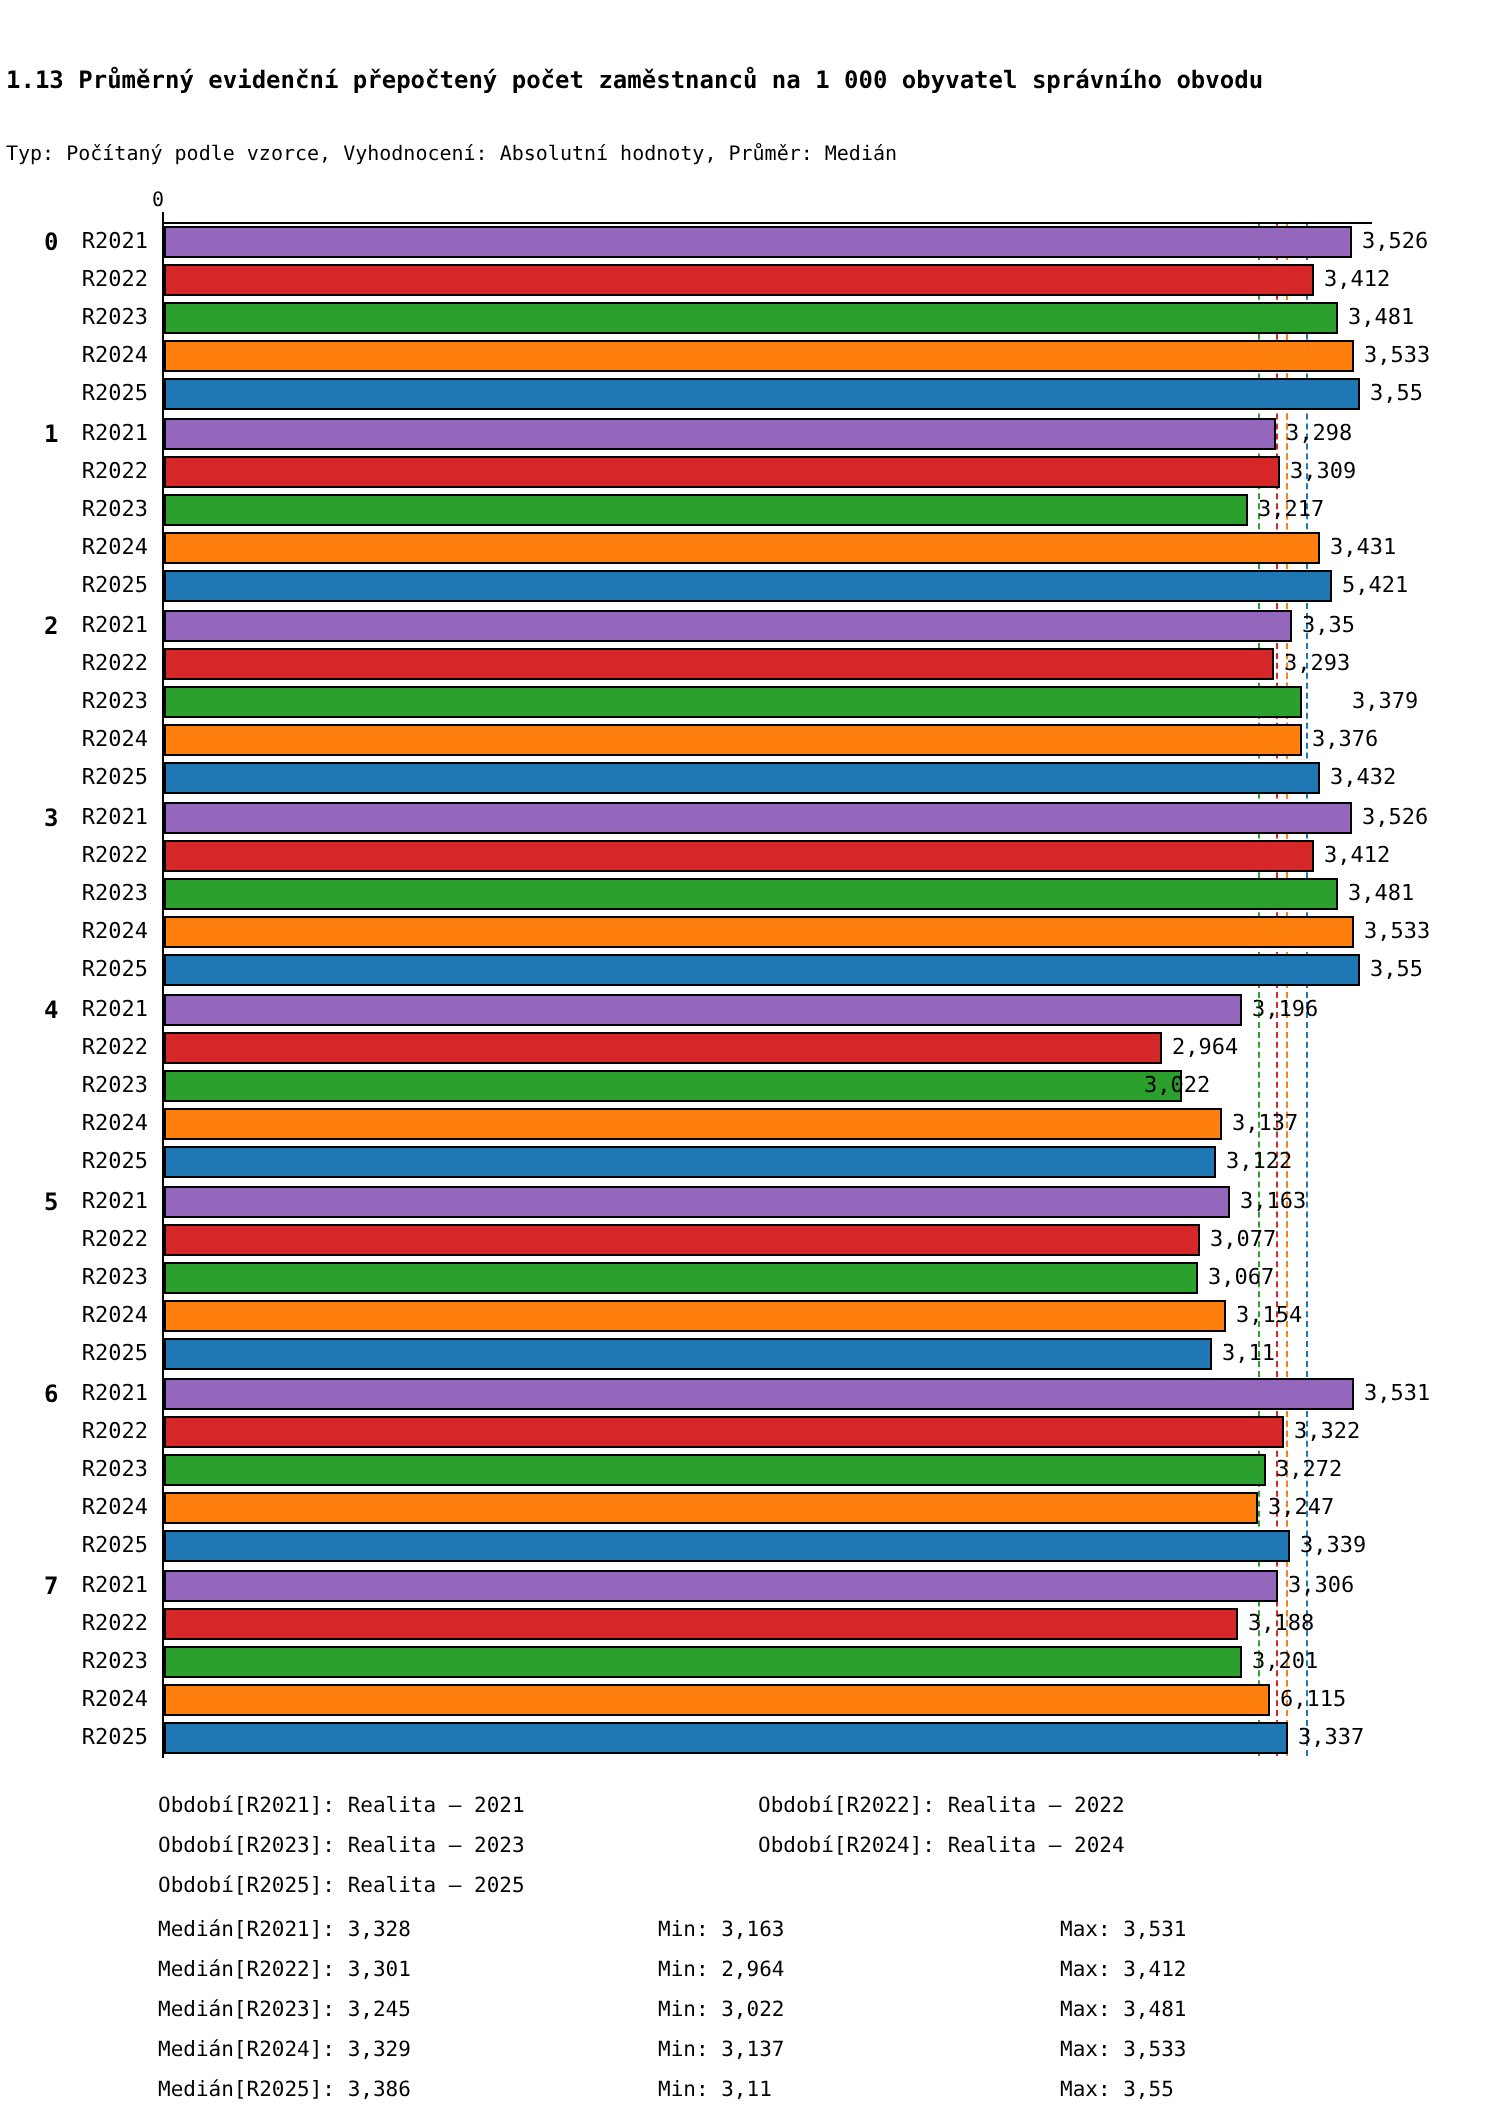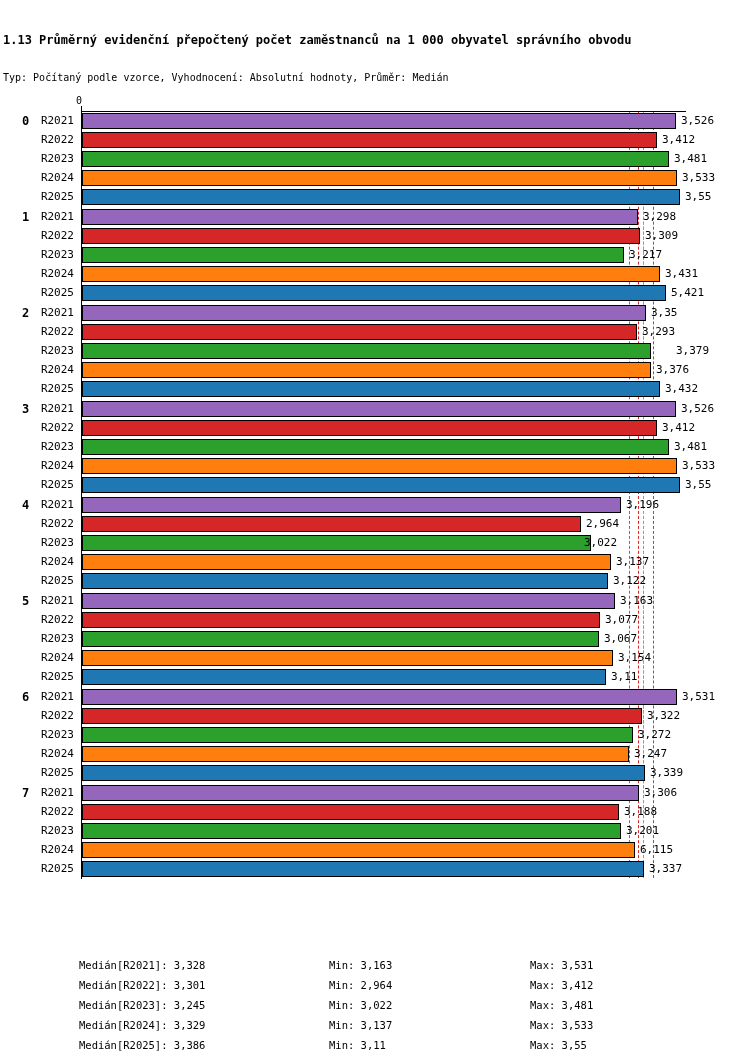--- a/index.html
+++ b/index.html
@@ -163,21 +163,21 @@
             <span class="vlabel" style="left: 626px;">3,196</span>
           </div>
           <div class="row">
             <span class="rlabel">R2022</span>
             <div class="bar" style="width: 499px; background: rgb(214, 39, 40);"></div>
             <span class="vlabel" style="left: 586px;">2,964</span>
           </div>
           <div class="row">
             <span class="rlabel">R2023</span>
             <div class="bar" style="width: 509px; background: rgb(44, 160, 44);"></div>
-            <span class="vlabel" style="left: 584px;">3,022</span>
+            <span class="vlabel" style="left: 572px;">3,022</span>
           </div>
           <div class="row">
             <span class="rlabel">R2024</span>
             <div class="bar" style="width: 529px; background: rgb(255, 127, 14);"></div>
             <span class="vlabel" style="left: 616px;">3,137</span>
           </div>
           <div class="row">
             <span class="rlabel">R2025</span>
             <div class="bar" style="width: 526px; background: rgb(31, 119, 180);"></div>
             <span class="vlabel" style="left: 613px;">3,122</span>
@@ -263,20 +263,27 @@
           </div>
           <div class="row">
             <span class="rlabel">R2025</span>
             <div class="bar" style="width: 562px; background: rgb(31, 119, 180);"></div>
             <span class="vlabel" style="left: 649px;">3,337</span>
           </div>
         </div>
       </div>
   </div>
 
+  <div id="legend">
+      <span class="ltext" style="top: 0px; left: 79px;">Období[R2021]: Realita – 2021</span>
+      <span class="ltext" style="top: 0px; left: 379px;">Období[R2022]: Realita – 2022</span>
+      <span class="ltext" style="top: 20px; left: 79px;">Období[R2023]: Realita – 2023</span>
+      <span class="ltext" style="top: 20px; left: 379px;">Období[R2024]: Realita – 2024</span>
+      <span class="ltext" style="top: 40px; left: 79px;">Období[R2025]: Realita – 2025</span>
+    </div>
   <div id="stats">
       <span class="stext" style="top: 0px; left: 79px;">Medián[R2021]: 3,328</span>
       <span class="stext" style="top: 0px; left: 329px;">Min: 3,163</span>
       <span class="stext" style="top: 0px; left: 530px;">Max: 3,531</span>
       <span class="stext" style="top: 20px; left: 79px;">Medián[R2022]: 3,301</span>
       <span class="stext" style="top: 20px; left: 329px;">Min: 2,964</span>
       <span class="stext" style="top: 20px; left: 530px;">Max: 3,412</span>
       <span class="stext" style="top: 40px; left: 79px;">Medián[R2023]: 3,245</span>
       <span class="stext" style="top: 40px; left: 329px;">Min: 3,022</span>
       <span class="stext" style="top: 40px; left: 530px;">Max: 3,481</span>

